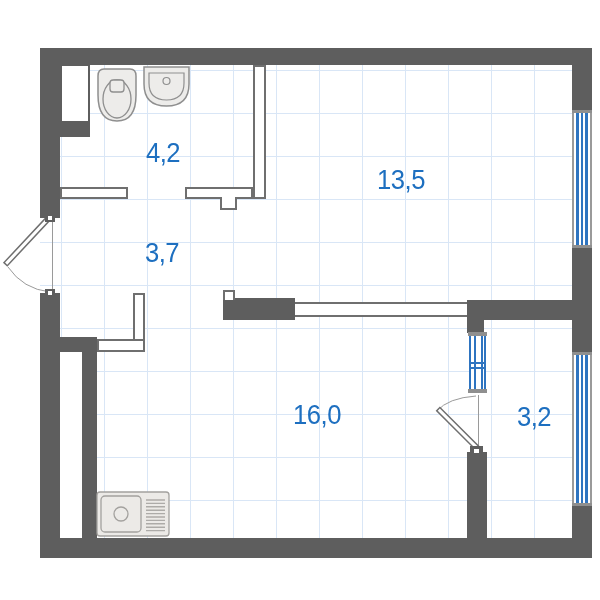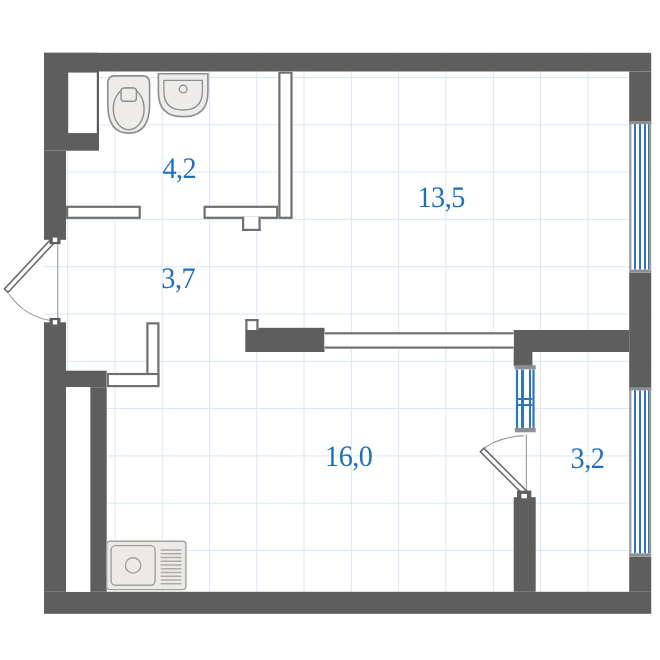--- a/index.html
+++ b/index.html
@@ -1,17 +1,17 @@
 <!DOCTYPE html>
 <html><head>
 <meta charset="utf-8">
 <style>
   html,body{margin:0;padding:0;background:#fff;}
   .plan{position:relative;width:600px;height:600px;background:#ffffff;overflow:hidden;
-        font-family:Liberation Serif, serif;}
+        font-family:Liberation Sans, sans-serif;}
   
   .grid{position:absolute;left:40px;top:48px;width:552px;height:490px;background:#fff;
         background-image:
           linear-gradient(to right,#d9e6f6 1px,transparent 1px),
           linear-gradient(to bottom,#d9e6f6 1px,transparent 1px);
         background-size:43px 43px;background-position:21px 22px;}
   
   .w{position:absolute;background:#5e5e5e;}
   .white{position:absolute;background:#ffffff;}
   

